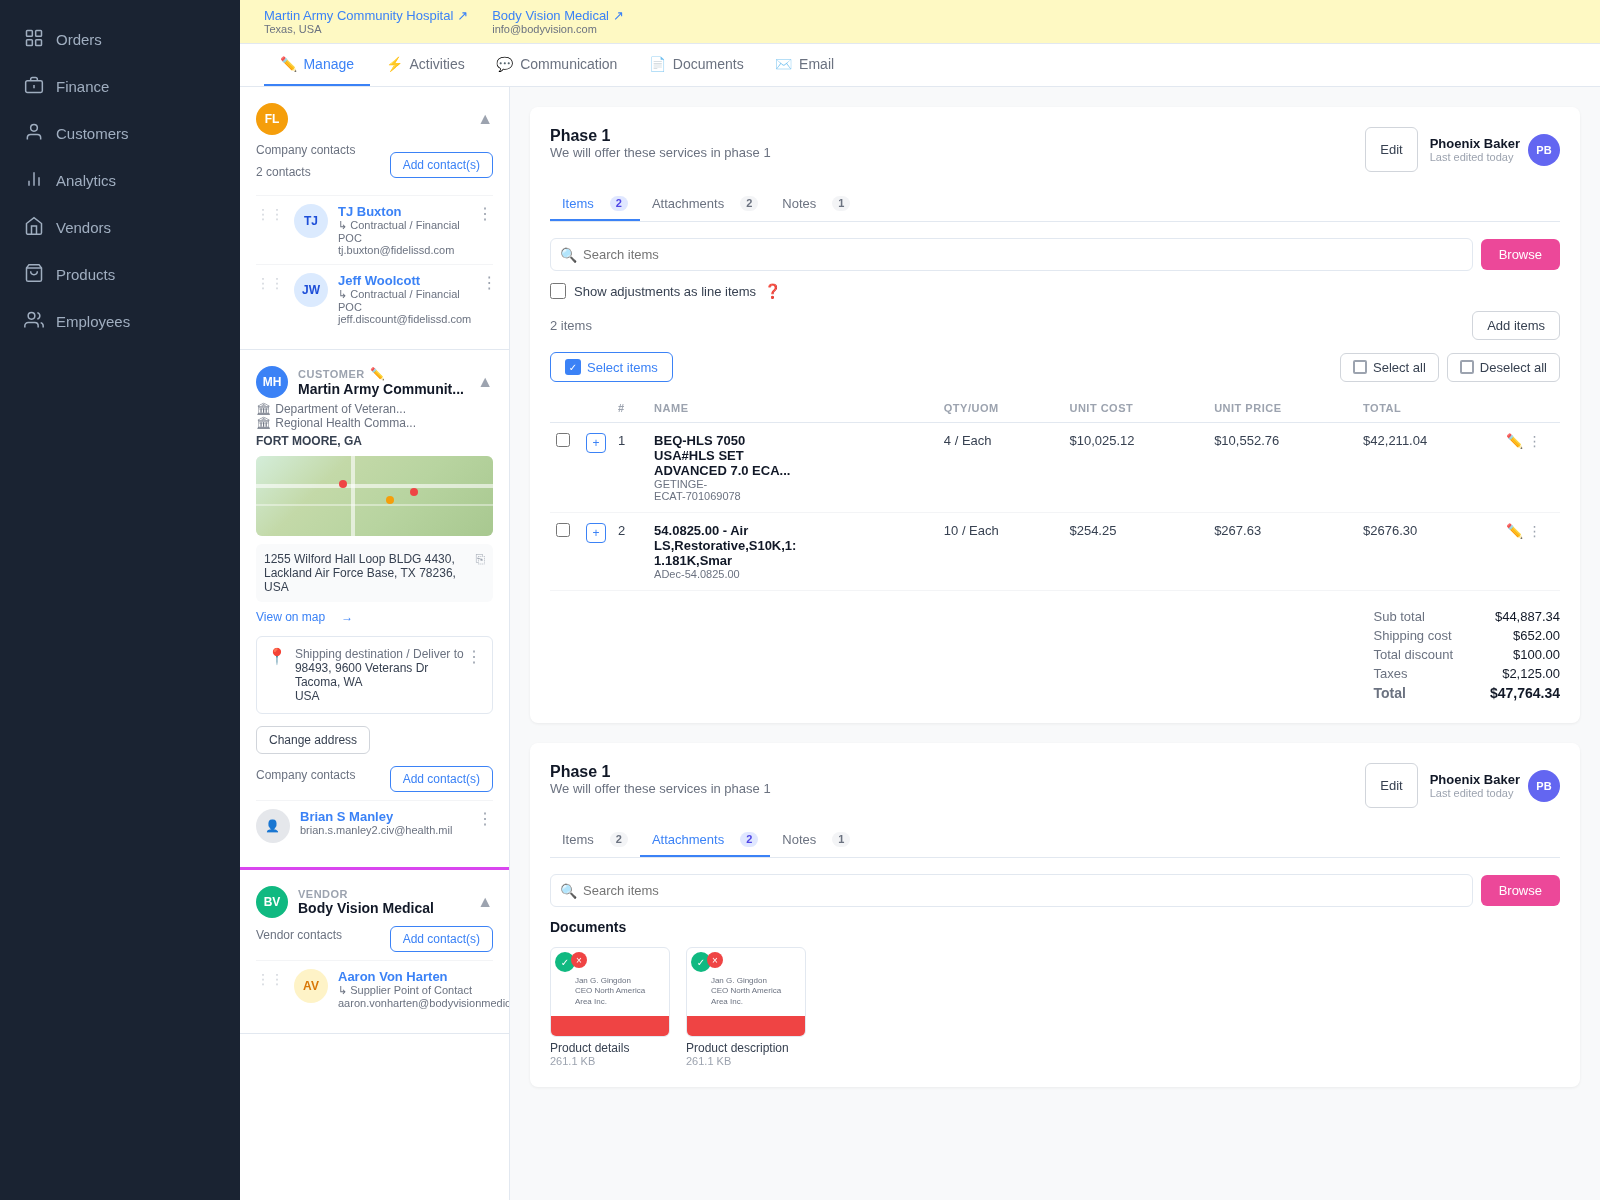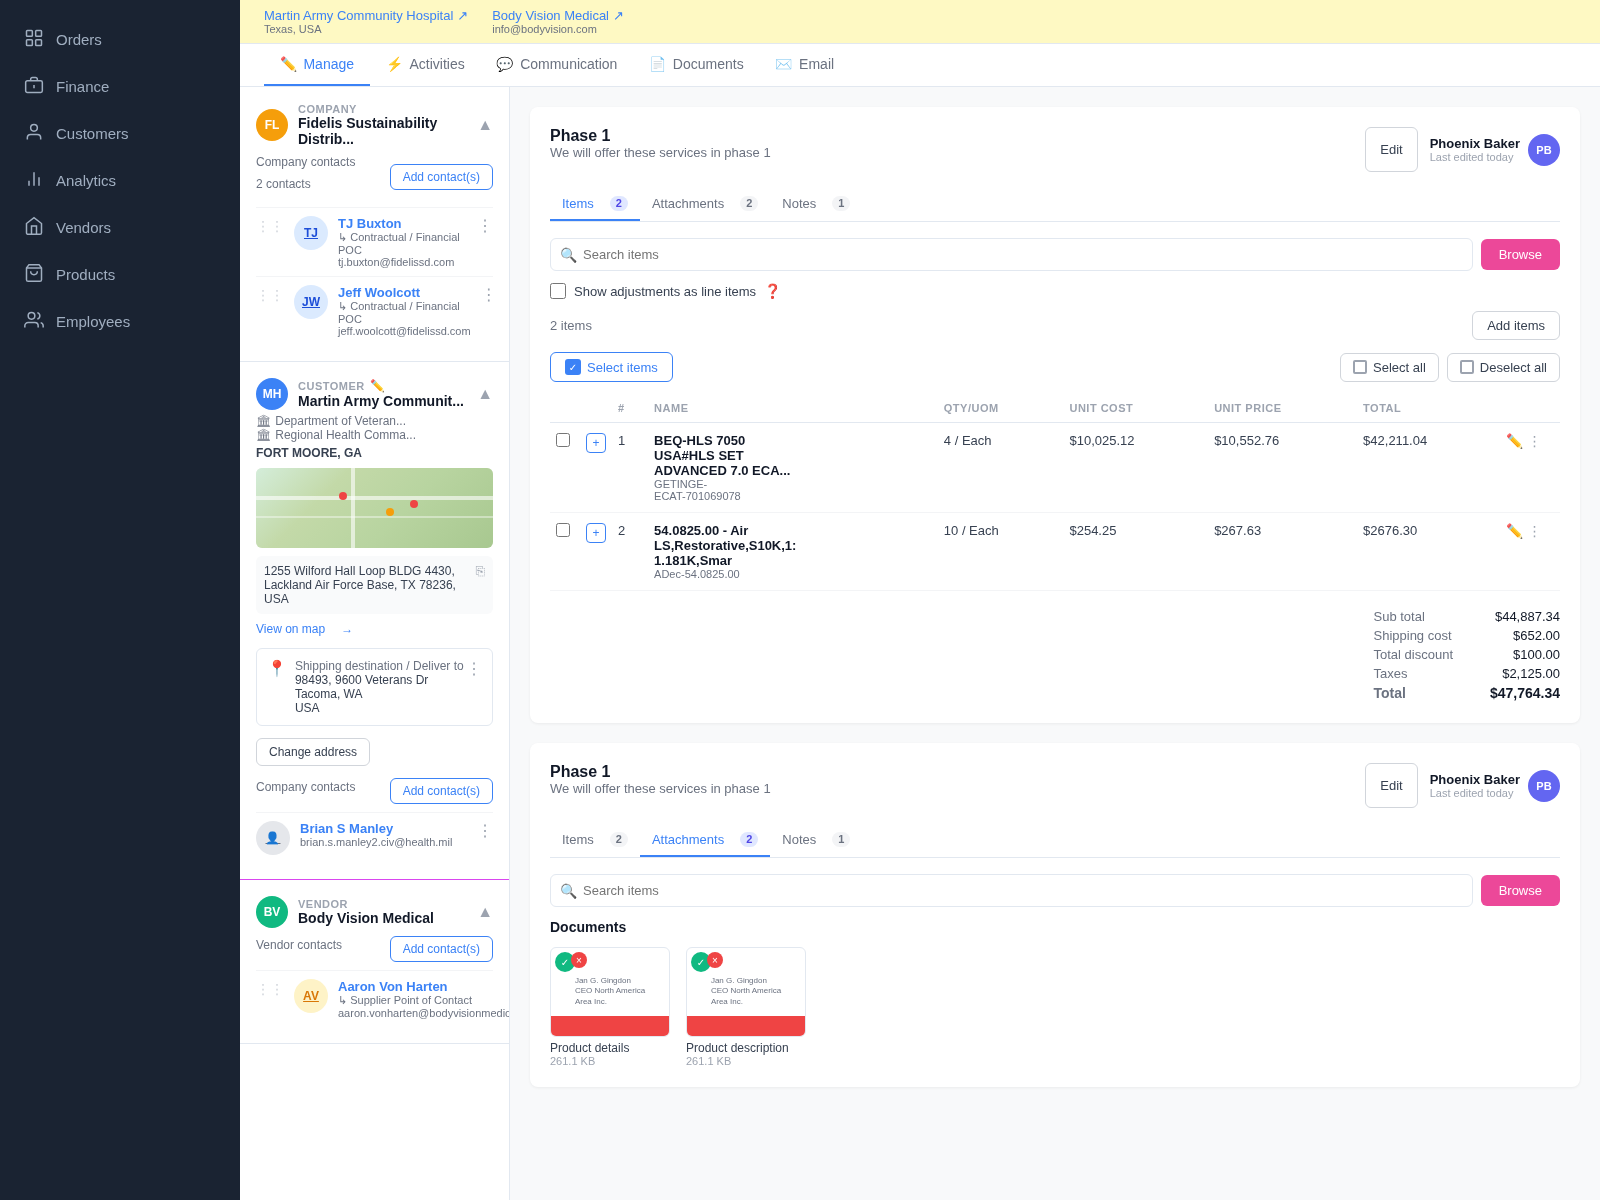--- a/index.html
+++ b/index.html
@@ -167,30 +167,29 @@
       height: 34px;
       border-radius: 50%;
       background: #dbeafe;
       display: flex;
       align-items: center;
       justify-content: center;
       font-size: 12px;
       font-weight: 700;
       color: #1d4ed8;
       flex-shrink: 0;
-      text-decoration: underline;
     }
     .contact-info { flex: 1; }
     .contact-name { font-size: 13px; font-weight: 600; color: #3b82f6; cursor: pointer; }
     .contact-role { font-size: 11px; color: #6b7280; }
     .contact-email { font-size: 11px; color: #6b7280; }
     .contact-more { color: #9ca3af; cursor: pointer; font-size: 16px; }
 
     
-    .customer-section { border-bottom: 1px solid #d946ef; padding: 16px; }
+    .customer-section { border-bottom: 3px solid #d946ef; padding: 16px; }
     .customer-header { display: flex; align-items: center; justify-content: space-between; margin-bottom: 4px; }
     .customer-dept { font-size: 12px; color: #6b7280; display: flex; align-items: center; gap: 4px; }
     .customer-location { font-size: 12px; color: #6b7280; font-weight: 600; }
 
     .map-container {
       width: 100%;
       height: 80px;
       background: #e8f0e0;
       border-radius: 6px;
       margin: 8px 0;
@@ -620,24 +619,20 @@
   </div>
 
   <div class="content-area">
 
     <div class="left-panel">
 
       <div class="card-section">
         <div class="card-header">
           <div style="display:flex;align-items:center;gap:10px;">
             <div class="card-avatar">FL</div>
-            <div>
-              <div class="card-label">Company</div>
-              <div class="card-title">Fidelis Sustainability Distrib...</div>
-            </div>
           </div>
           <span style="color:#9ca3af;cursor:pointer;">▲</span>
         </div>
 
         <div style="display:flex;align-items:center;justify-content:space-between;margin-bottom:8px;">
           <div>
             <div class="company-contacts-label">Company contacts</div>
             <div class="company-contacts-label">2 contacts</div>
           </div>
           <button class="add-contact-btn">Add contact(s)</button>
@@ -659,21 +654,21 @@
 
         <div class="contact-row">
           <span class="contact-drag">⋮⋮</span>
           <div class="contact-avatar">JW</div>
           <div class="contact-info">
             <div class="contact-name">Jeff Woolcott</div>
             <div class="contact-role">
               <span>↳ </span>
               <span>Contractual / Financial POC</span>
             </div>
-            <div class="contact-email">jeff.woolcott@fidelissd.com</div>
+            <div class="contact-email">jeff.discount@fidelissd.com</div>
           </div>
           <span class="contact-more">⋮</span>
         </div>
       </div>
 
       <div class="customer-section">
         <div class="customer-header">
           <div style="display:flex;align-items:center;gap:10px;">
             <div class="card-avatar blue">MH</div>
             <div>

